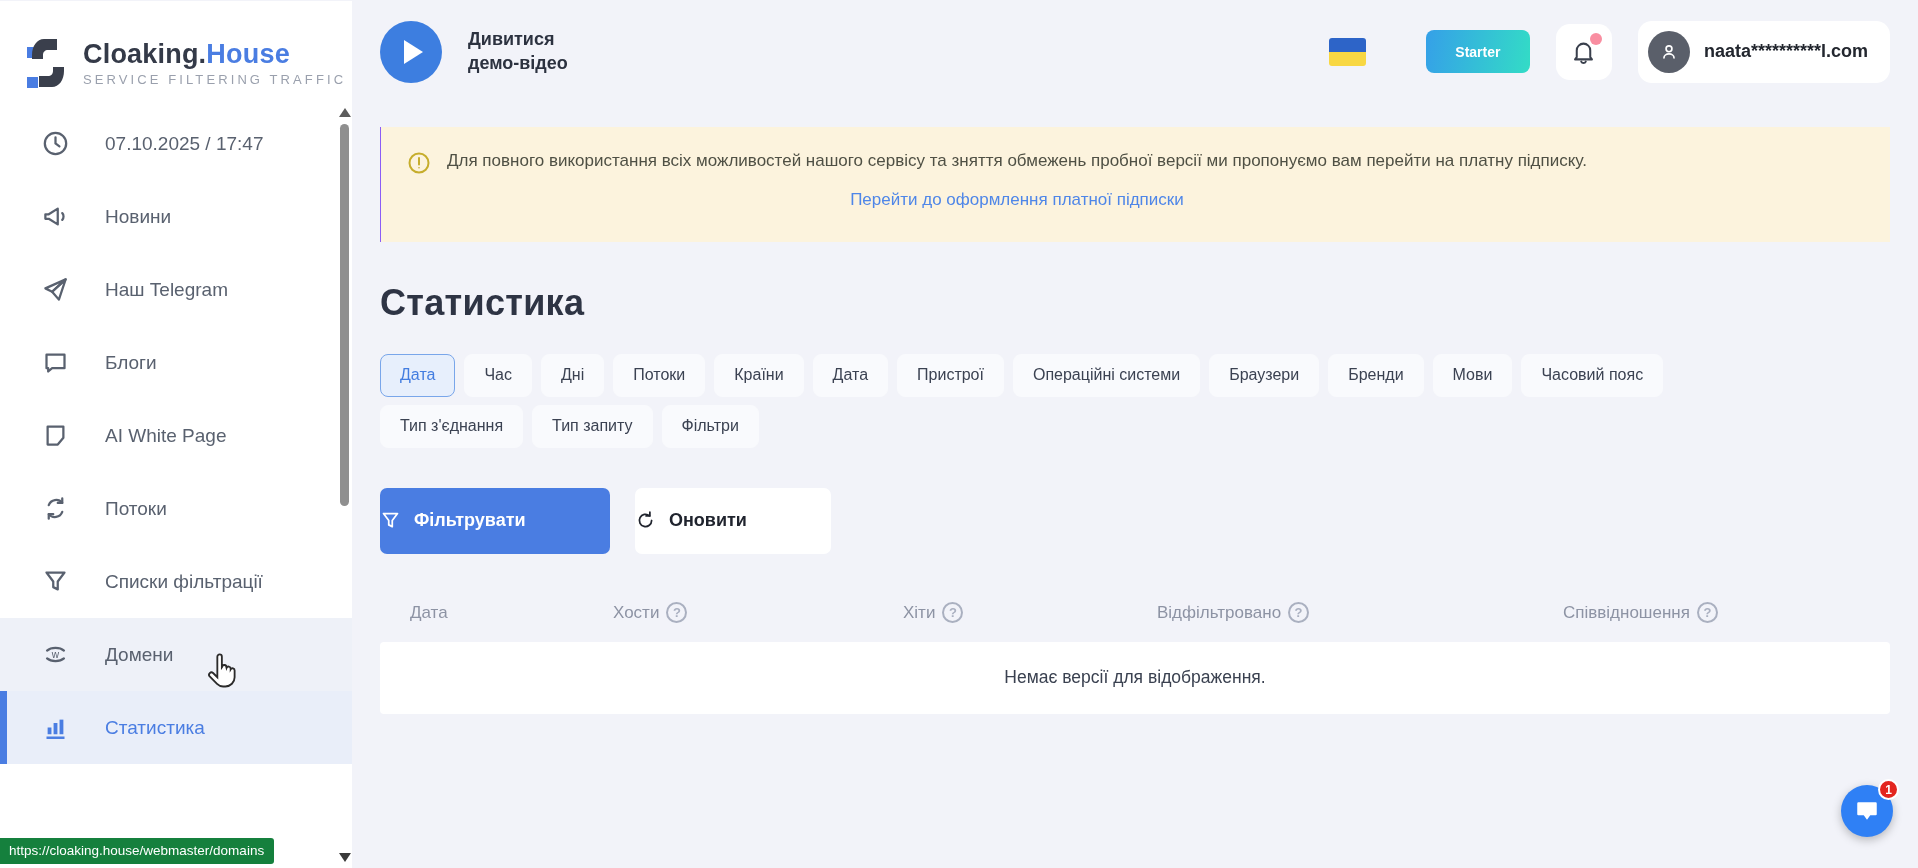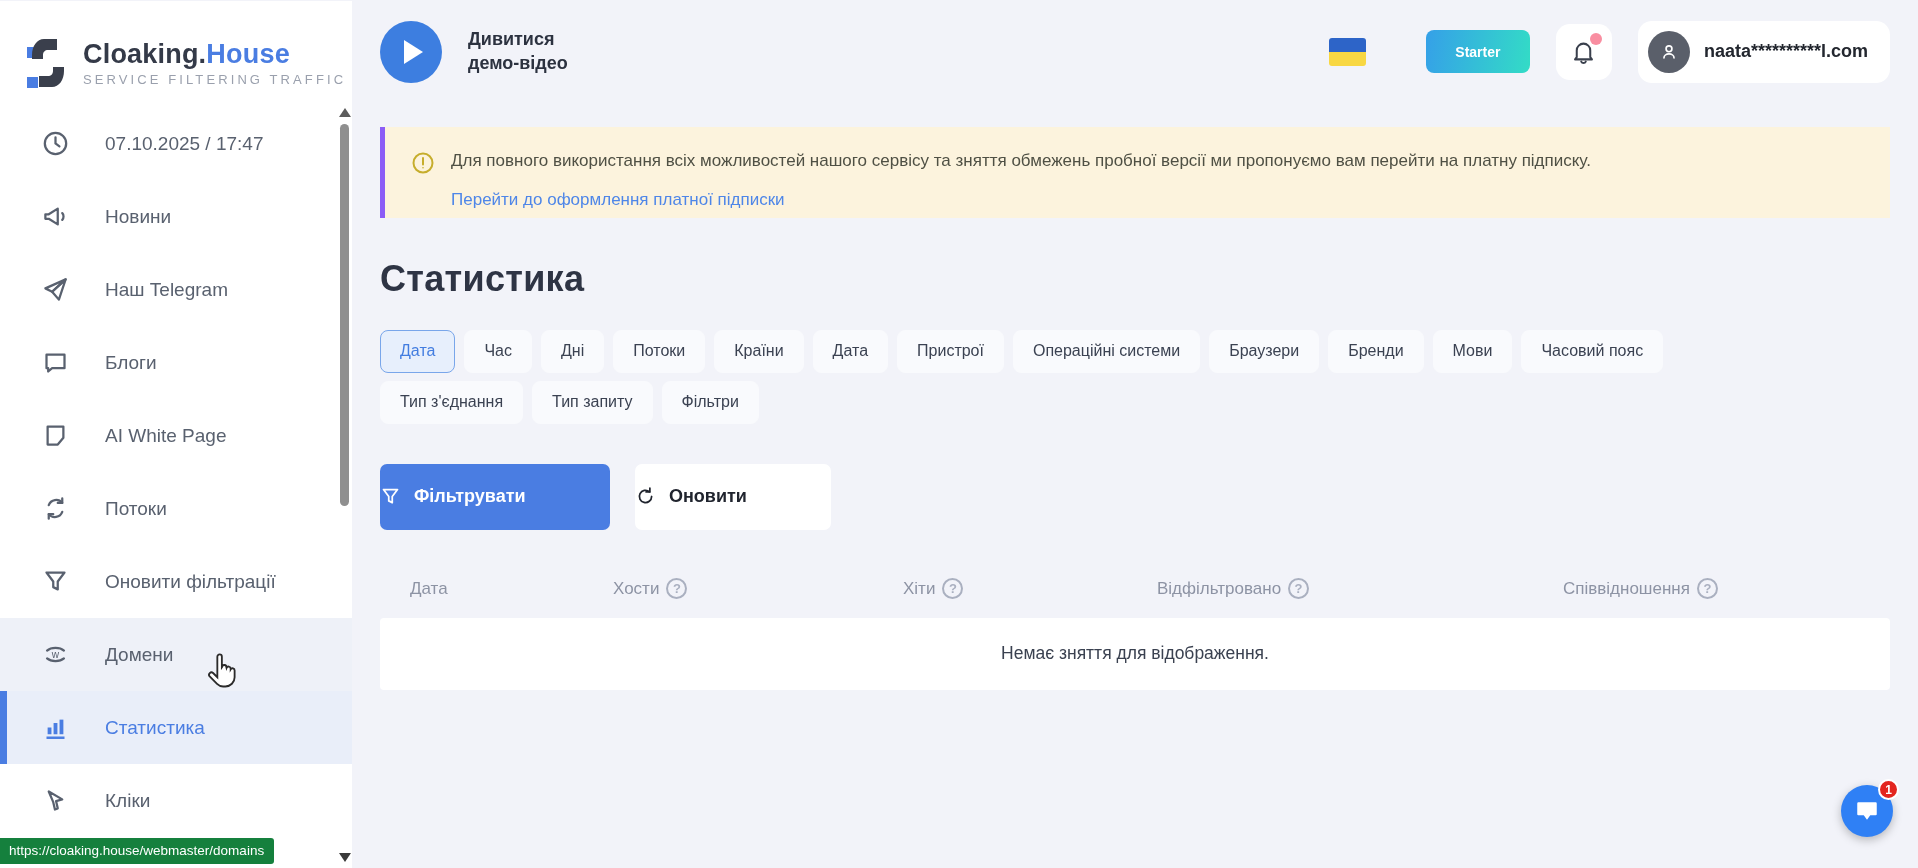--- a/index.html
+++ b/index.html
@@ -56,22 +56,22 @@
   .bell-dot { position:absolute; top:9px; right:10px; width:12px; height:12px; border-radius:50%;
     background:#f98ea1; }
   .user-chip { background:#fff; border-radius:14px; height:62px; display:flex; align-items:center;
     gap:14px; padding:0 22px 0 10px; cursor:pointer; }
   .avatar { width:42px; height:42px; border-radius:50%; background:#5a5f6a;
     display:flex; align-items:center; justify-content:center; }
   .user-email { font-size:18px; font-weight:600; color:#23272f; }
 
   .content { padding:0 28px; }
 
-  .banner { margin-top:24px; background:#fcf3dd; border-left:5px solid #8b5cf6;
-    padding:22px 26px 8px 26px; display:flex; gap:16px; }
+  .banner { margin-top:24px; background:#fcf3dd; border-left:1px solid #8b5cf6;
+    padding:22px 26px 32px 26px; display:flex; gap:16px;text-align:center; }
   .warn-icon { flex:0 0 auto; margin-top:2px; }
   .banner-text { font-size:17px; color:#4f5044; line-height:1.45; max-width:1430px; }
   .banner-link { display:inline-block; margin-top:16px; color:#4e86e8; font-size:17px;
     text-decoration:none; cursor:pointer; }
 
   .page-title { margin-top:40px; font-size:36px; font-weight:700; color:#2e3444; letter-spacing:.3px; }
 
   .chips-row { display:flex; gap:9px; margin-top:30px; }
   .chips-row + .chips-row { margin-top:8px; }
   .chip { height:43px; display:flex; align-items:center; padding:0 19px; border-radius:8px;
@@ -166,44 +166,38 @@
           <path d="M18 3 v4 h-4"></path>
           <path d="M18 15 a7 7 0 0 1-12 2"></path>
           <path d="M6 21 v-4 h4"></path>
         </svg>
       <span>Потоки</span>
     </div>
     <div class="nav-item">
       <svg viewBox="0 0 24 24" fill="none" stroke="#59616f" stroke-width="2" stroke-linejoin="round">
           <path d="M4 4 h16 l-6 8 v7 l-4-2 v-5 Z"></path>
         </svg>
-      <span>Оновити фільтрації</span>
+      <span>Списки фільтрації</span>
     </div>
     <div class="nav-item hover">
       <svg viewBox="0 0 24 24" fill="none" stroke="#59616f" stroke-width="2" stroke-linecap="round">
           <path d="M4.5 8.5 a9 5.5 0 0 1 15 0"></path>
           <path d="M4.5 15.5 a9 5.5 0 0 0 15 0"></path>
           <text x="12" y="15" text-anchor="middle" font-size="9" stroke="none" fill="#59616f" font-family="inherit">w</text>
         </svg>
       <span>Домени</span>
     </div>
     <div class="nav-item active">
       <svg viewBox="0 0 24 24" fill="#4a7de2">
           <rect x="5" y="12" width="3.4" height="6"></rect>
           <rect x="10.3" y="8" width="3.4" height="10"></rect>
           <rect x="15.6" y="5" width="3.4" height="13"></rect>
           <rect x="4" y="20" width="16" height="2.2"></rect>
         </svg>
       <span>Статистика</span>
-    </div>
-    <div class="nav-item">
-      <svg viewBox="0 0 24 24" fill="none" stroke="#59616f" stroke-width="2" stroke-linejoin="round">
-          <path d="M6 4 L18 11 l-5.5 1.5 L14 19 l-2.5 1 L10 13.5 Z"></path>
-        </svg>
-      <span>Кліки</span>
     </div>
   </div>
 </div>
 
 <div class="scrollbar">
   <div class="sb-arrow up"></div>
   <div class="sb-thumb"></div>
   <div class="sb-arrow down"></div>
 </div>
 
@@ -313,21 +307,21 @@
       <div class="th">
           <span>Відфільтровано</span>
           <span class="help">?</span>
         </div>
       <div class="th">
           <span>Співвідношення</span>
           <span class="help">?</span>
         </div>
     </div>
 
-    <div class="empty-card">Немає зняття для відображення.</div>
+    <div class="empty-card">Немає версії для відображення.</div>
 
   </div>
 </div>
 
 <div class="chat-btn">
   <svg width="26" height="26" viewBox="0 0 24 24" fill="#ffffff">
     <path d="M4 4 h16 a1 1 0 0 1 1 1 v10 a1 1 0 0 1-1 1 h-5 l-3 4 -3-4 H4 a1 1 0 0 1-1-1 V5 a1 1 0 0 1 1-1 Z"></path>
   </svg>
   <div class="chat-badge">1</div>
 </div>

